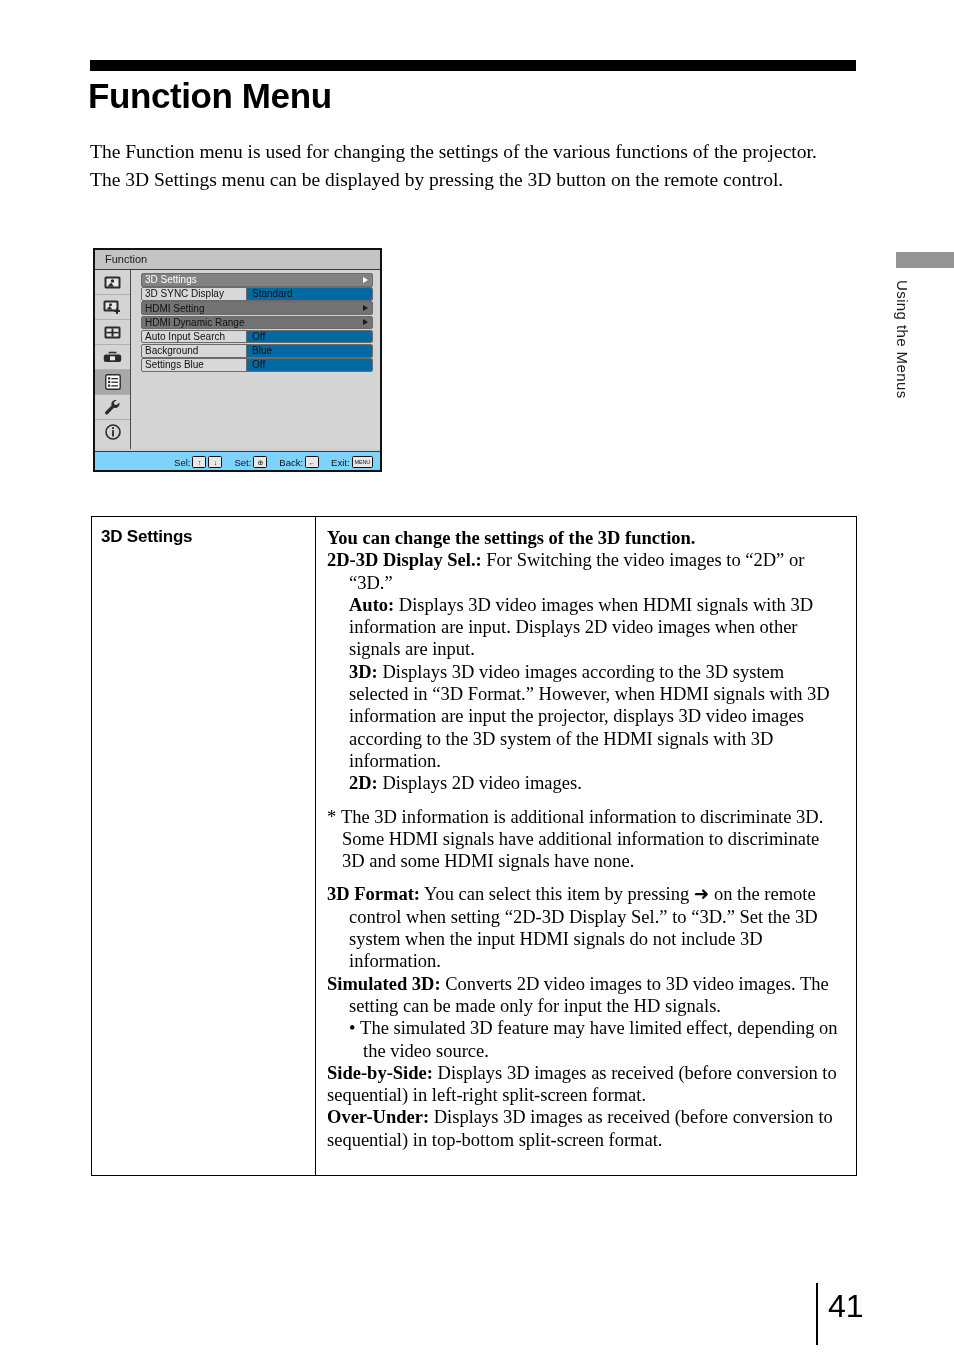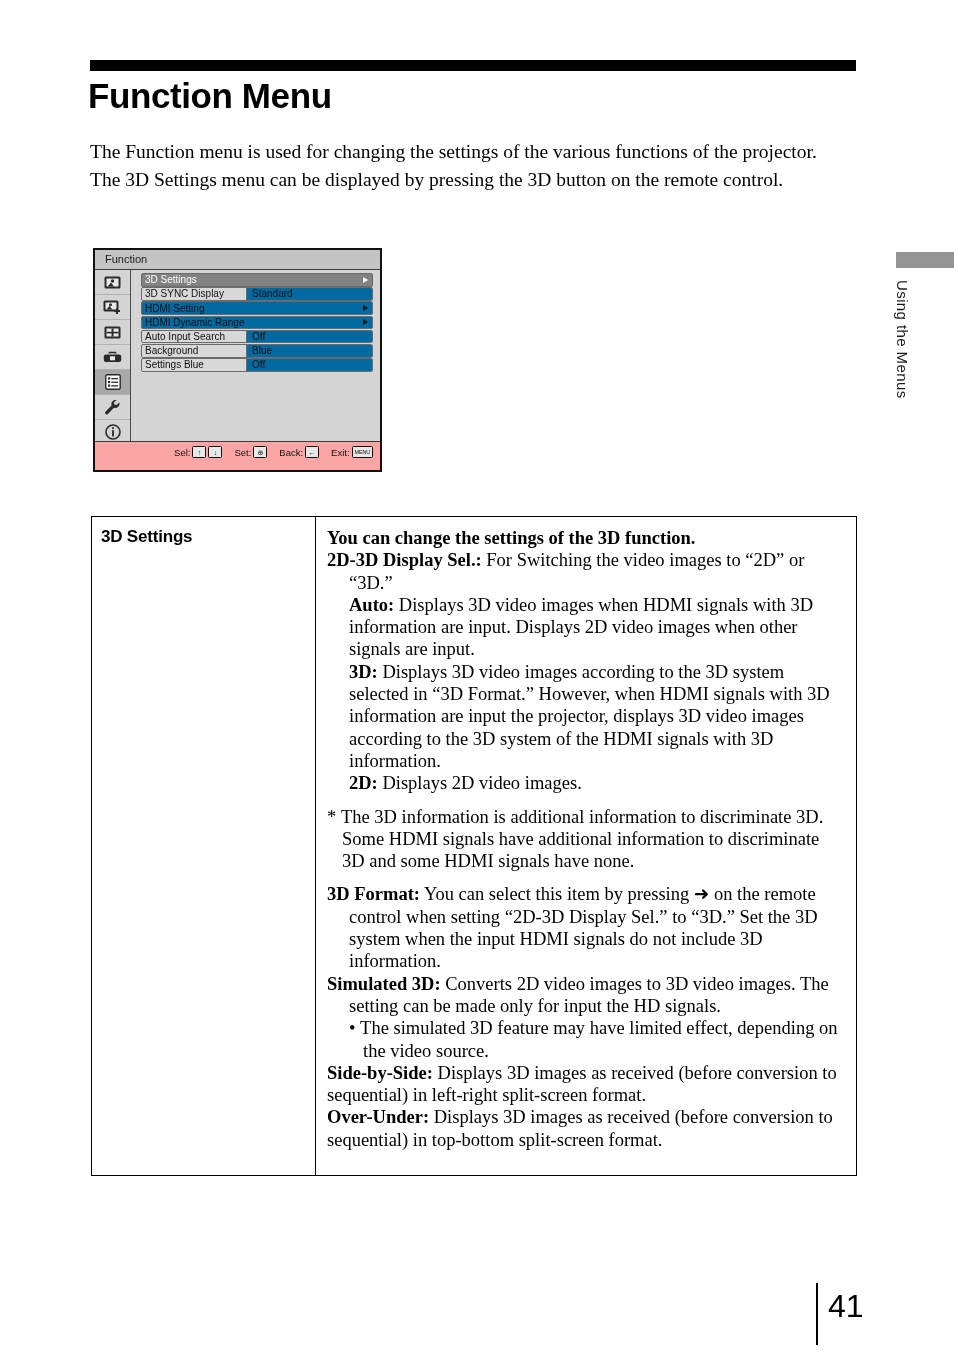--- a/index.html
+++ b/index.html
@@ -154,28 +154,28 @@
     width: 0; height: 0;
     border-left: 5px solid #1a1a1a;
     border-top: 3.5px solid transparent;
     border-bottom: 3.5px solid transparent;
   }
   .osd-row.sel {
     background: #828282;
   }
   .osd-row.sel .lbl { color: #ffffff; }
   .osd-row.sel .arr { border-left-color: #ffffff; }
-  .osd-row.submenu { background: #0369a1; }
+  .osd-row.submenu { background: #737373; }
 
   .osd-footer {
     position: absolute;
     left: 0; bottom: 0;
     width: 100%;
-    height: 29px;
-    background: #fca5a5;
+    height: 19px;
+    background: #7dd3fc;
     border-top: 1.5px solid #3a3a3a;
     box-sizing: border-box;
   }
   .osd-hints {
     position: absolute;
     right: 7px;
     top: 4px;
     display: flex;
     align-items: center;
     gap: 12px;

